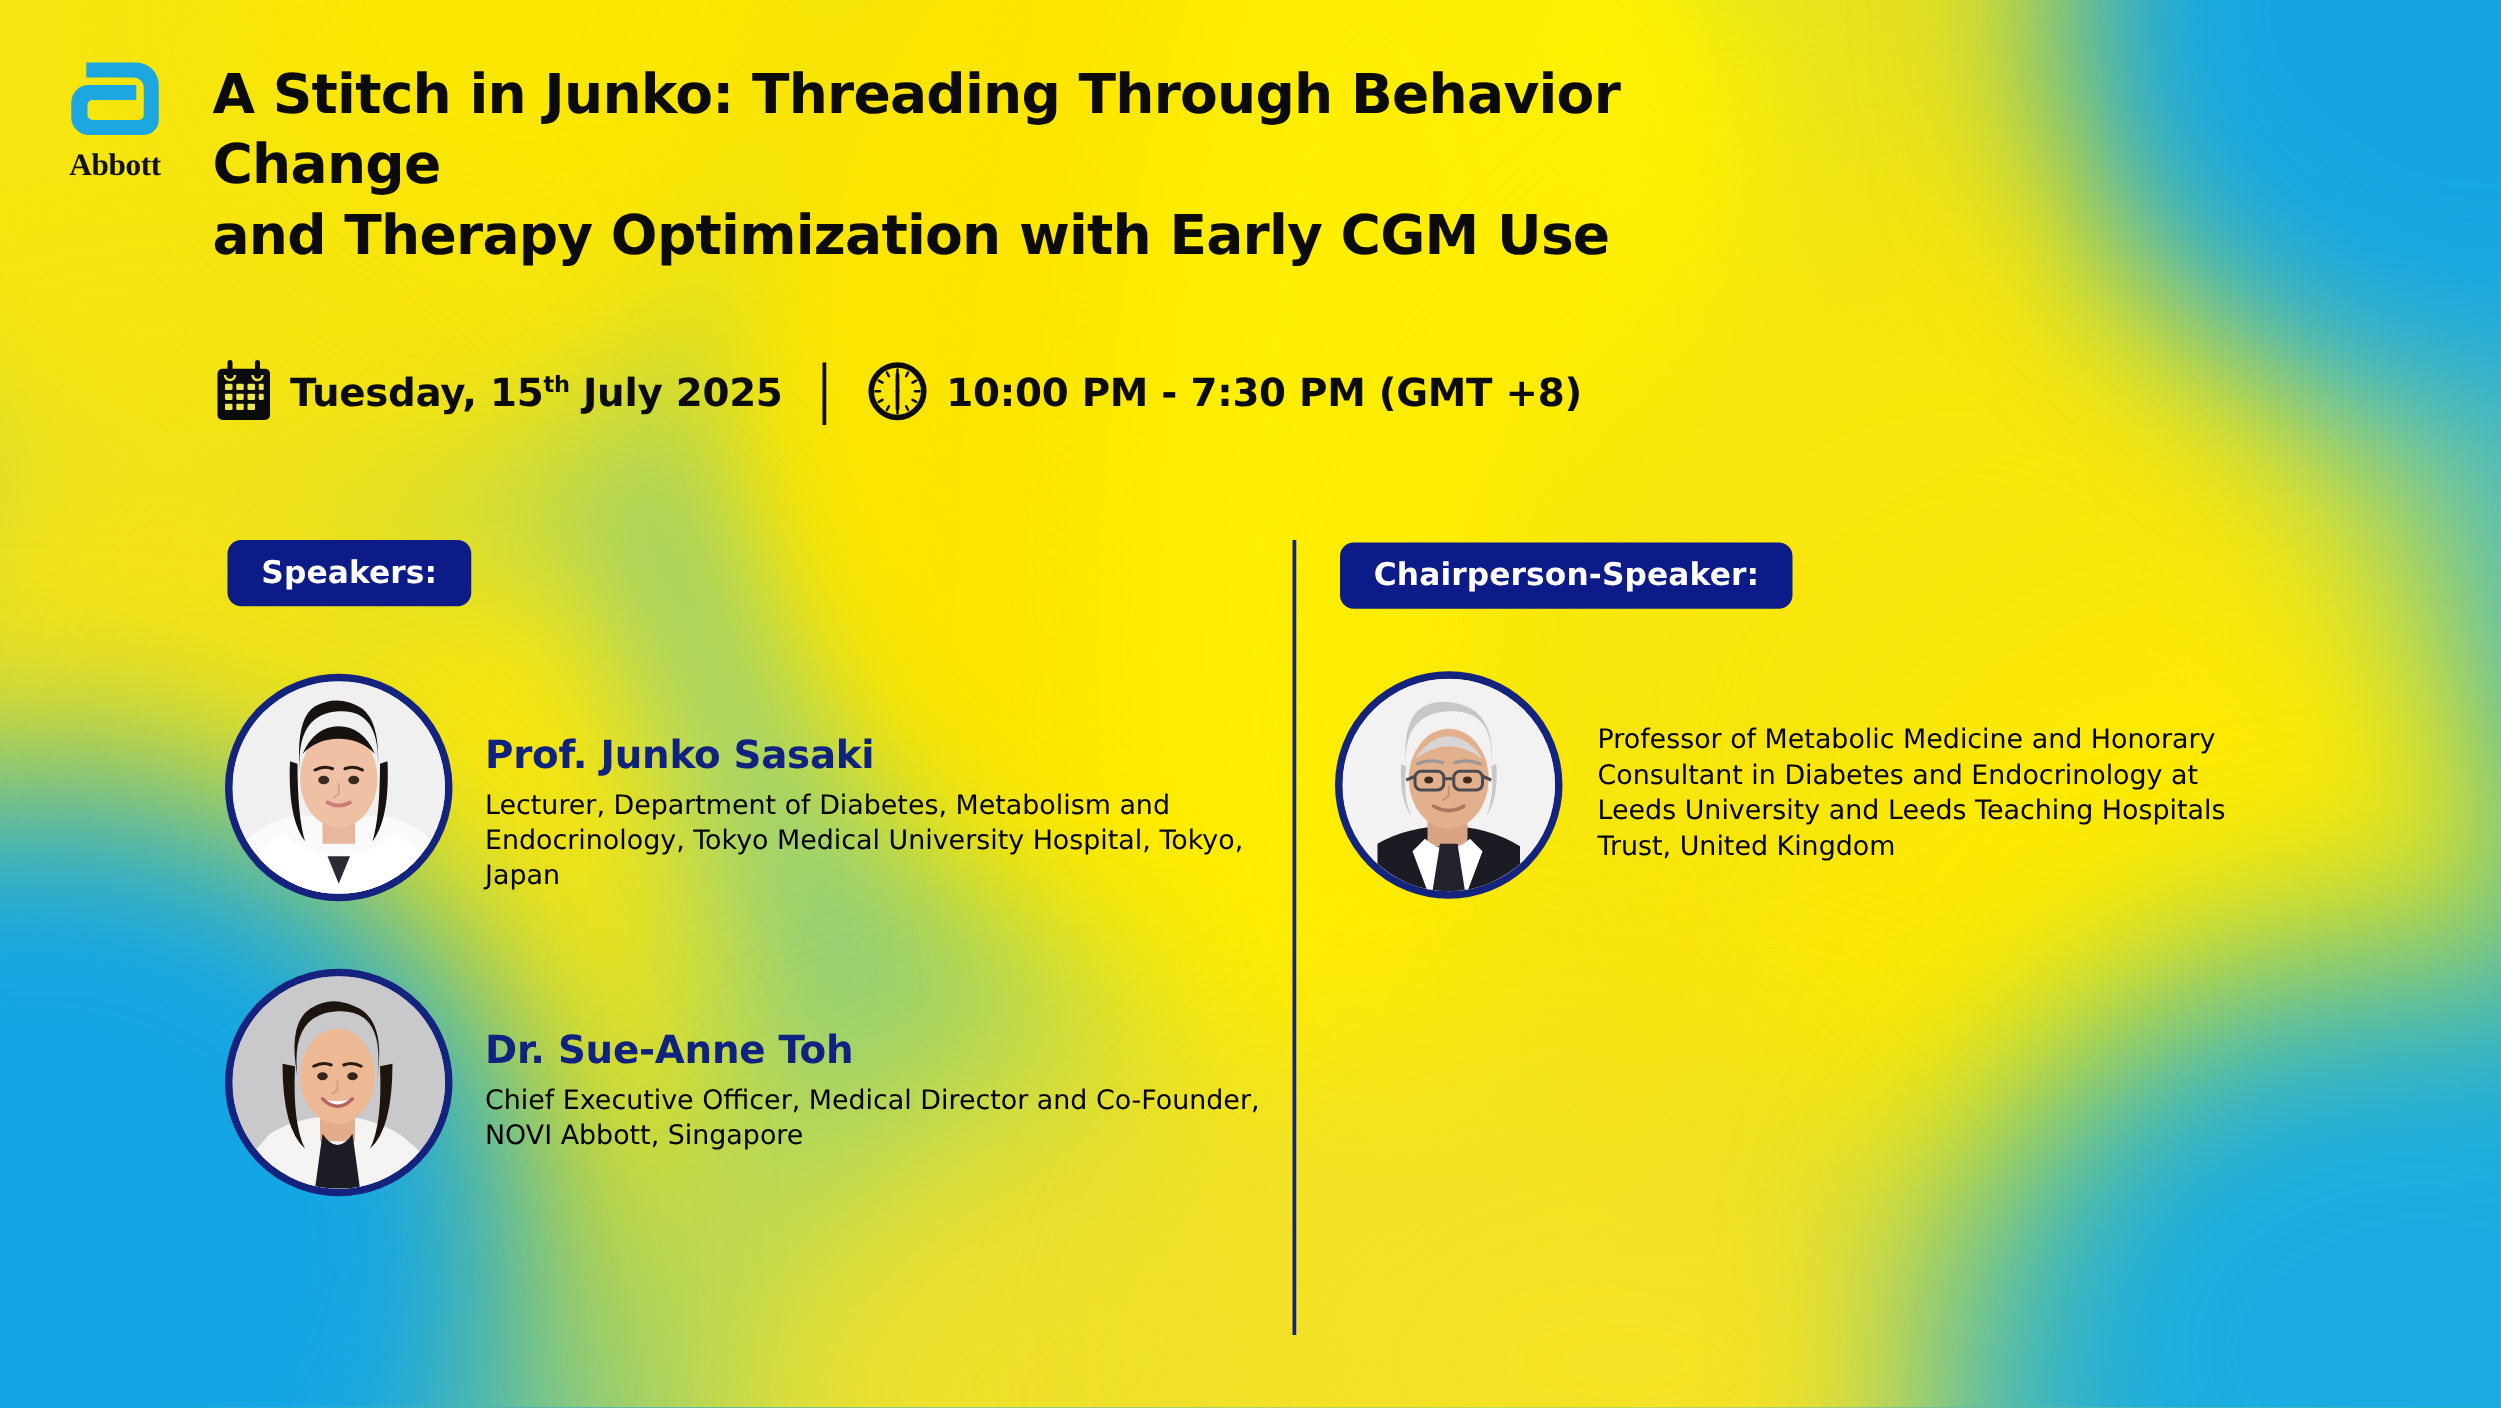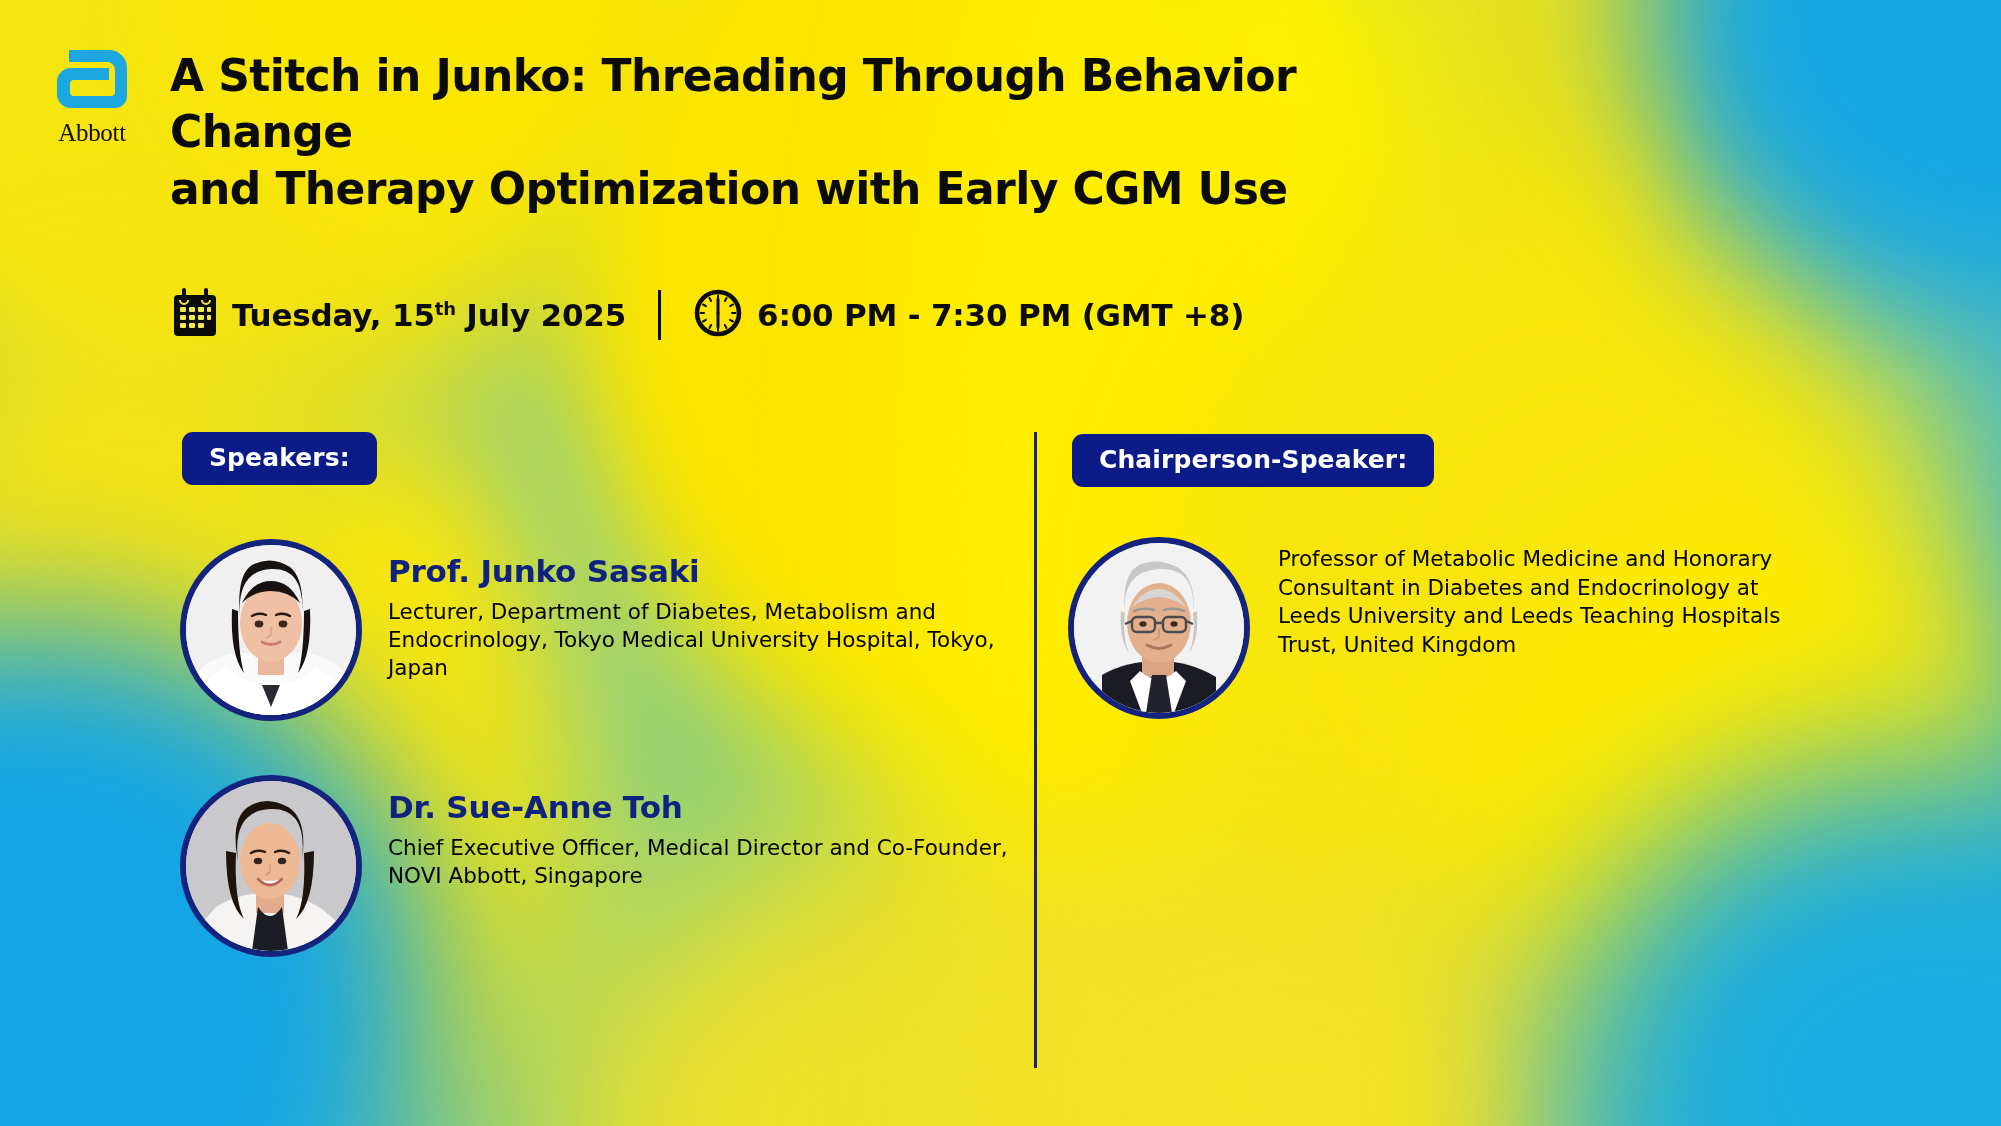--- a/index.html
+++ b/index.html
@@ -41,21 +41,21 @@
   .b15{ left:200px;  top:-220px; width:520px;  height:420px;  background:#FBE700; filter:blur(65px); }
 
   
   #content { position:absolute; inset:0; }
 
   
   .logo { position:absolute; left:47px; top:40px; width:90px; }
   .logo svg { display:block; }
   .logo-word {
     font-family:"Liberation Serif", serif;
-    font-weight:400;
+    font-weight:700;
     font-size:25px;
     color:#111;
     text-align:center;
     letter-spacing:-0.3px;
     margin-top:1px;
   }
 
   
   .title {
     position:absolute; left:170px; top:48px; width:1320px;
@@ -116,21 +116,21 @@
     flex:0 0 auto;
     width:182px; height:182px;
     border-radius:50%;
     border:6px solid #14237E;
     overflow:hidden;
     position:relative;
     background:#D8D8DA;
   }
   .avatar-ring .ph { position:absolute; inset:0; }
 
-  .person-txt { margin-left:26px; padding-top:14px; }
+  .person-txt { margin-left:26px; padding-top:14px;margin-top:33px; }
   .person-name {
     font-family:"DejaVu Sans", sans-serif;
     font-weight:700;
     font-size:31px;
     color:#10227F;
     letter-spacing:-0.2px;
     margin-bottom:9px;
     white-space:nowrap;
   }
   .person-role {
@@ -235,21 +235,21 @@
               <path d="M33.5 40 l-1.6 -3"></path>
             <path d="M10 16.5 l3 1.6"></path>
               <path d="M10 33.5 l3 -1.6"></path>
             <path d="M40 16.5 l-3 1.6"></path>
               <path d="M40 33.5 l-3 -1.6"></path>
           </g>
           <path d="M25 25 V11.5" stroke="#0B0B0B" stroke-width="3" stroke-linecap="round"></path>
           <path d="M25 25 V39" stroke="#0B0B0B" stroke-width="3" stroke-linecap="round"></path>
         </svg>
       </span>
-      <span class="meta-text">6:00 PM - 7:30 PM (GMT +8)</span>
+      <span class="meta-text">10:00 PM - 7:30 PM (GMT +8)</span>
     </div>
 
   </div>
 
   <div class="divider"></div>
 
   <div class="col-left">
     <div class="badge-wrap">
       <span class="badge">Speakers:</span>
     </div>

